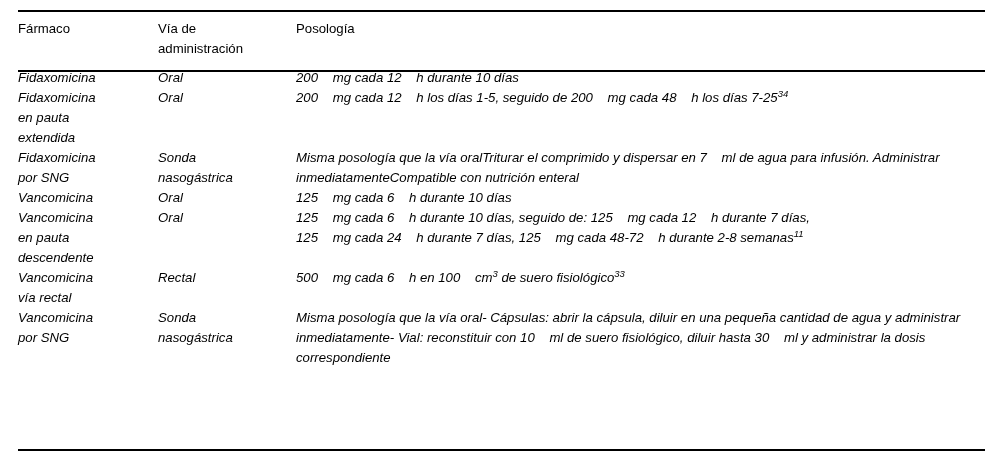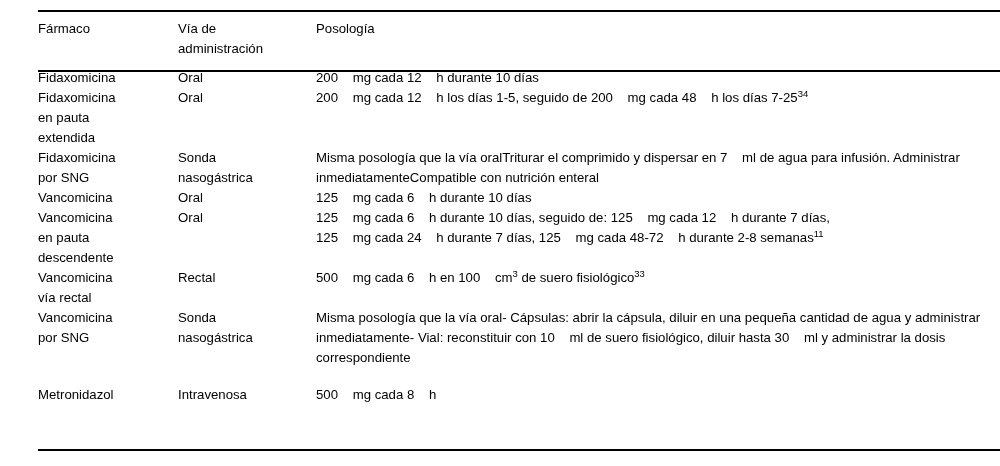--- a/index.html
+++ b/index.html
@@ -15,21 +15,20 @@
     font-family: "Liberation Sans", sans-serif;
     color: #000000;
     -webkit-font-smoothing: antialiased;
   }
 
   .table-wrap {
     position: relative;
     width: 852px;
     height: 466px;
     box-sizing: border-box;
-    margin-left: 20px;
   }
 
   table.dose-table {
     position: absolute;
     left: 18px;
     top: 10px;
     width: 967px;
     border-collapse: collapse;
     table-layout: fixed;
     font-size: 13.2px;
@@ -45,21 +44,21 @@
     padding: 9px 6px 9px 0;
     font-weight: normal;
   }
 
   tbody td {
     vertical-align: top;
     padding: 0 6px 0 0;
     font-weight: normal;
   }
 
-  tbody tr > td { padding-top: 0; }
+  tbody tr > td { padding-top: 0; font-style: italic; }
 
   
   .rule-top, .rule-mid, .rule-bot {
     position: absolute;
     left: 18px;
     width: 967px;
     background: #000000;
   }
   .rule-top { top: 10px;  height: 2px; }
   .rule-mid { top: 70px;  height: 2px; }
@@ -151,22 +150,17 @@
       </tr>
 
       <tr class="row-gap-after">
         <td class="cell-drug">Vancomicina
 por SNG</td>
         <td class="cell-route">Sonda
 nasogástrica</td>
         <td class="cell-dose"><span>Misma posología que la vía oral- Cápsulas: abrir la cápsula, diluir en una pequeña cantidad de agua y administrar inmediatamente- Vial: reconstituir con 10    ml de suero fisiológico, diluir hasta 30    ml y administrar la dosis correspondiente</span></td>
       </tr>
 
-      <tr class="row-pad-top">
-        <td class="cell-drug">Metronidazol</td>
-        <td class="cell-route">Intravenosa</td>
-        <td class="cell-dose"><span>500    mg cada 8    h</span></td>
-      </tr>
 
 
     </tbody>
   </table>
 </div>
 
 </body></html>

